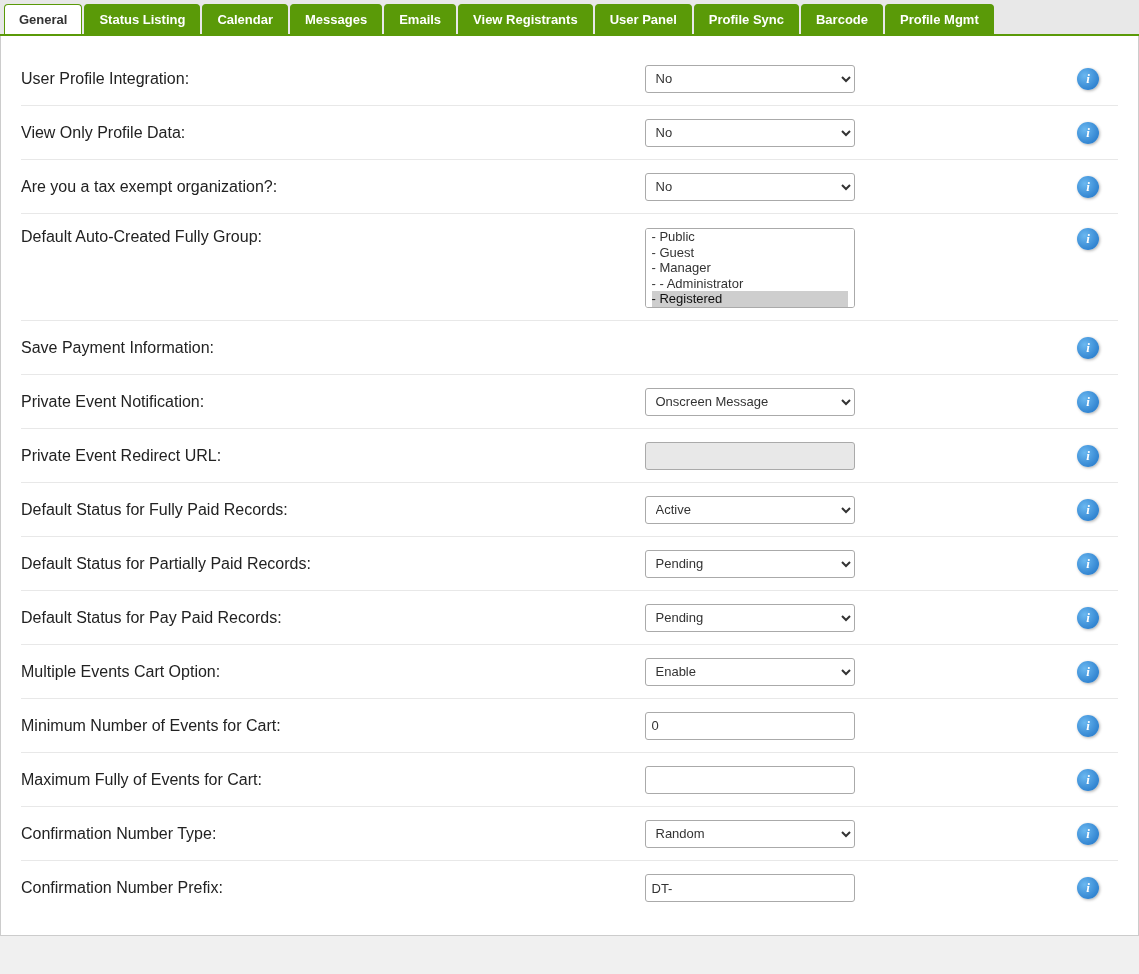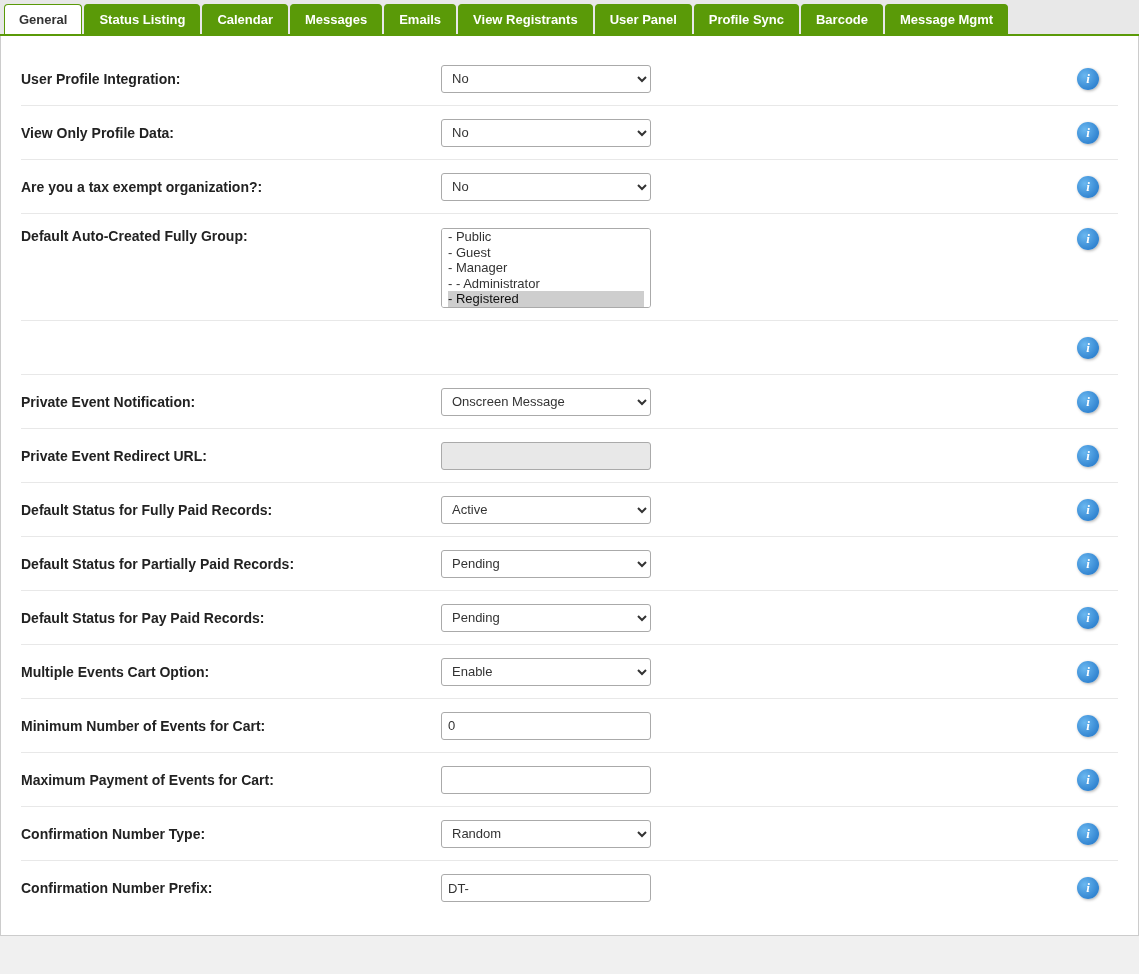--- a/index.html
+++ b/index.html
@@ -55,30 +55,31 @@
       border-bottom: 1px solid #e8e8e8;
       min-height: 54px;
     }
     .form-row:last-child {
       border-bottom: none;
     }
 
     .field-label {
       width: 420px;
       flex-shrink: 0;
-      font-weight: bold;
-      font-size: 14px;
+      font-weight: normal;
+      font-size: 16px;
       color: #222;
       padding-right: 20px;
     }
 
     .field-control {
       flex: 1;
       display: flex;
       align-items: flex-start;
+      justify-content: center;
     }
 
     .field-info {
       margin-left: auto;
       width: 60px;
       display: flex;
       align-items: center;
       justify-content: center;
     }
 
@@ -144,21 +145,21 @@
 <div class="tab-bar">
 <div class="tab active">General</div>
     <div class="tab">Status Listing</div>
     <div class="tab">Calendar</div>
     <div class="tab">Messages</div>
     <div class="tab">Emails</div>
     <div class="tab">View Registrants</div>
     <div class="tab">User Panel</div>
     <div class="tab">Profile Sync</div>
     <div class="tab">Barcode</div>
-    <div class="tab">Message Mgmt</div>
+    <div class="tab">Profile Mgmt</div>
   </div>
 
 <div class="content">
 <div class="form-row">
       <div class="field-label">User Profile Integration:</div>
       <div class="field-control">
         <select><option value="No">No</option><option value="Yes">Yes</option></select>
       </div>
       <div class="field-info">
         <div class="info-icon">i</div>
@@ -191,20 +192,21 @@
           <option value="- Manager">- Manager</option>
           <option value="- - Administrator">- - Administrator</option>
           <option value="- Registered" selected="">- Registered</option>
         </select>
       </div>
       <div class="field-info">
         <div class="info-icon">i</div>
       </div>
     </div>
     <div class="form-row">
+      <div class="field-label">Save Payment Information:</div>
       <div class="field-info">
         <div class="info-icon">i</div>
       </div>
     </div>
     <div class="form-row">
       <div class="field-label">Private Event Notification:</div>
       <div class="field-control">
         <select><option value="Onscreen Message">Onscreen Message</option><option value="Email">Email</option><option value="None">None</option></select>
       </div>
       <div class="field-info">
@@ -259,21 +261,21 @@
     <div class="form-row">
       <div class="field-label">Minimum Number of Events for Cart:</div>
       <div class="field-control">
         <input type="text" value="0" style="">
       </div>
       <div class="field-info">
         <div class="info-icon">i</div>
       </div>
     </div>
     <div class="form-row">
-      <div class="field-label">Maximum Payment of Events for Cart:</div>
+      <div class="field-label">Maximum Fully of Events for Cart:</div>
       <div class="field-control">
         <input type="text" style="">
       </div>
       <div class="field-info">
         <div class="info-icon">i</div>
       </div>
     </div>
     <div class="form-row">
       <div class="field-label">Confirmation Number Type:</div>
       <div class="field-control">

